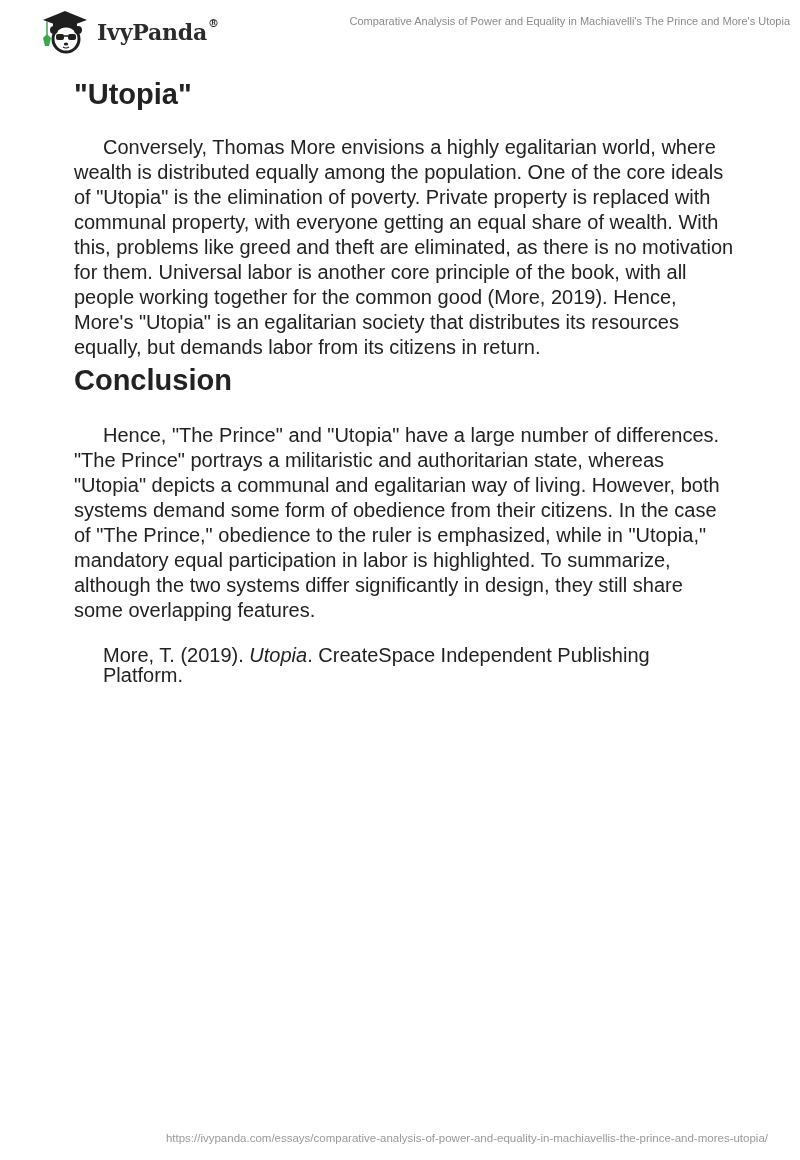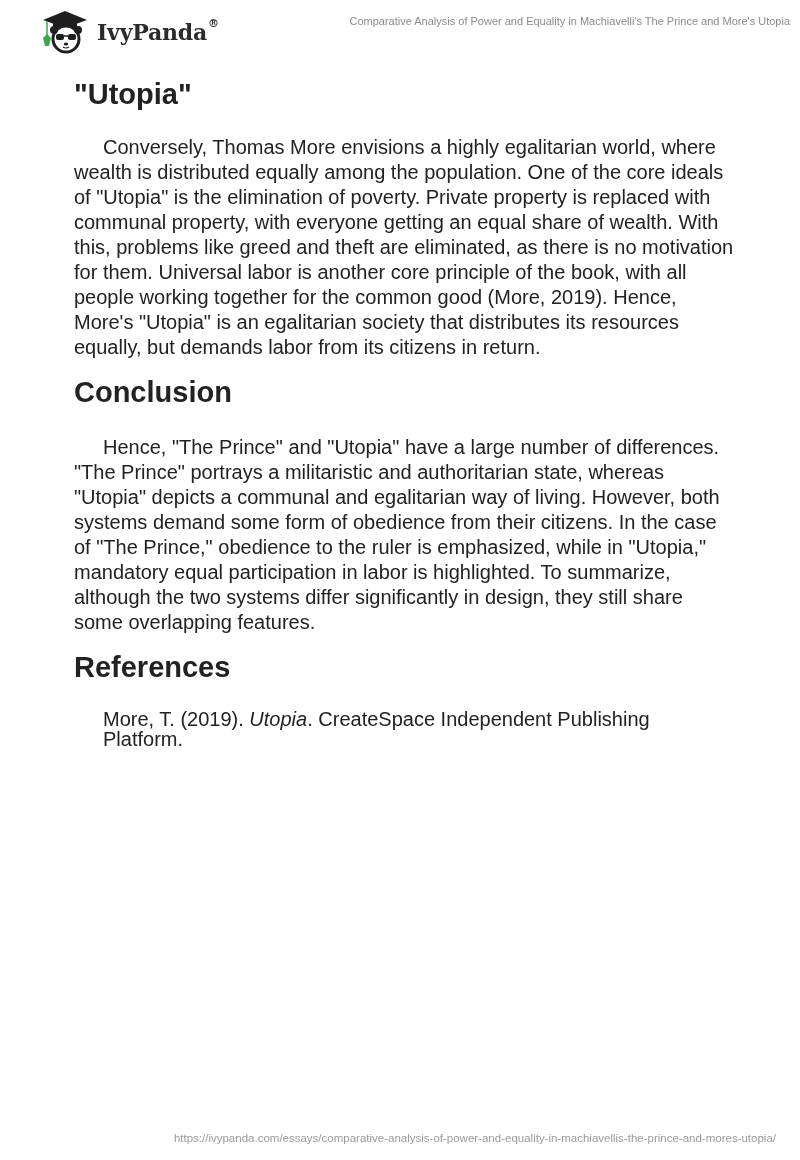--- a/index.html
+++ b/index.html
@@ -74,34 +74,34 @@
     }
     p.body {
       font-size: 20px;
       line-height: 25px;
       margin: 0;
       text-indent: 29px;
       color: #222222;
     }
     .sec-utopia h2 { margin-top: 2px; }
     .sec-utopia p.body { margin-top: 21px; }
-    .sec-conclusion { margin-top: 12px; }
+    .sec-conclusion { }
     .sec-conclusion p.body { margin-top: 23px; }
     .sec-references { margin-top: 12px; }
     .refs { margin-top: 22px; }
     .ref {
       font-size: 20px;
       line-height: 20px;
       margin: 0 0 22px 29px;
       color: #222222;
     }
     .ref em { font-style: italic; }
     .footer-url {
       position: absolute;
-      right: 24px;
+      right: 32px;
       top: 1132px;
       font-size: 11.5px;
       color: #9a9a9a;
       white-space: nowrap;
       padding-left: 46px;
     }
   </style>
 </head>
 <body>
 
@@ -137,20 +137,19 @@
     <h2>"Utopia"</h2>
     <p class="body">Conversely, Thomas More envisions a highly egalitarian world, where wealth is distributed equally among the population. One of the core ideals of "Utopia" is the elimination of poverty. Private property is replaced with communal property, with everyone getting an equal share of wealth. With this, problems like greed and theft are eliminated, as there is no motivation for them. Universal labor is another core principle of the book, with all people working together for the common good (More, 2019). Hence, More's "Utopia" is an egalitarian society that distributes its resources equally, but demands labor from its citizens in return.</p>
   </section>
 
   <section class="sec-conclusion">
     <h2>Conclusion</h2>
     <p class="body">Hence, "The Prince" and "Utopia" have a large number of differences. "The Prince" portrays a militaristic and authoritarian state, whereas "Utopia" depicts a communal and egalitarian way of living. However, both systems demand some form of obedience from their citizens. In the case of "The Prince," obedience to the ruler is emphasized, while in "Utopia," mandatory equal participation in labor is highlighted. To summarize, although the two systems differ significantly in design, they still share some overlapping features.</p>
   </section>
 
   <section class="sec-references">
-    <h2>References</h2>
     <div class="refs">
       <p class="ref"><span>More, T. (2019). </span><em>Utopia</em><span>. CreateSpace Independent Publishing Platform.</span></p>
     </div>
   </section>
 </div>
 
 <div class="footer-url">https://ivypanda.com/essays/comparative-analysis-of-power-and-equality-in-machiavellis-the-prince-and-mores-utopia/</div>
 
 </body></html>

